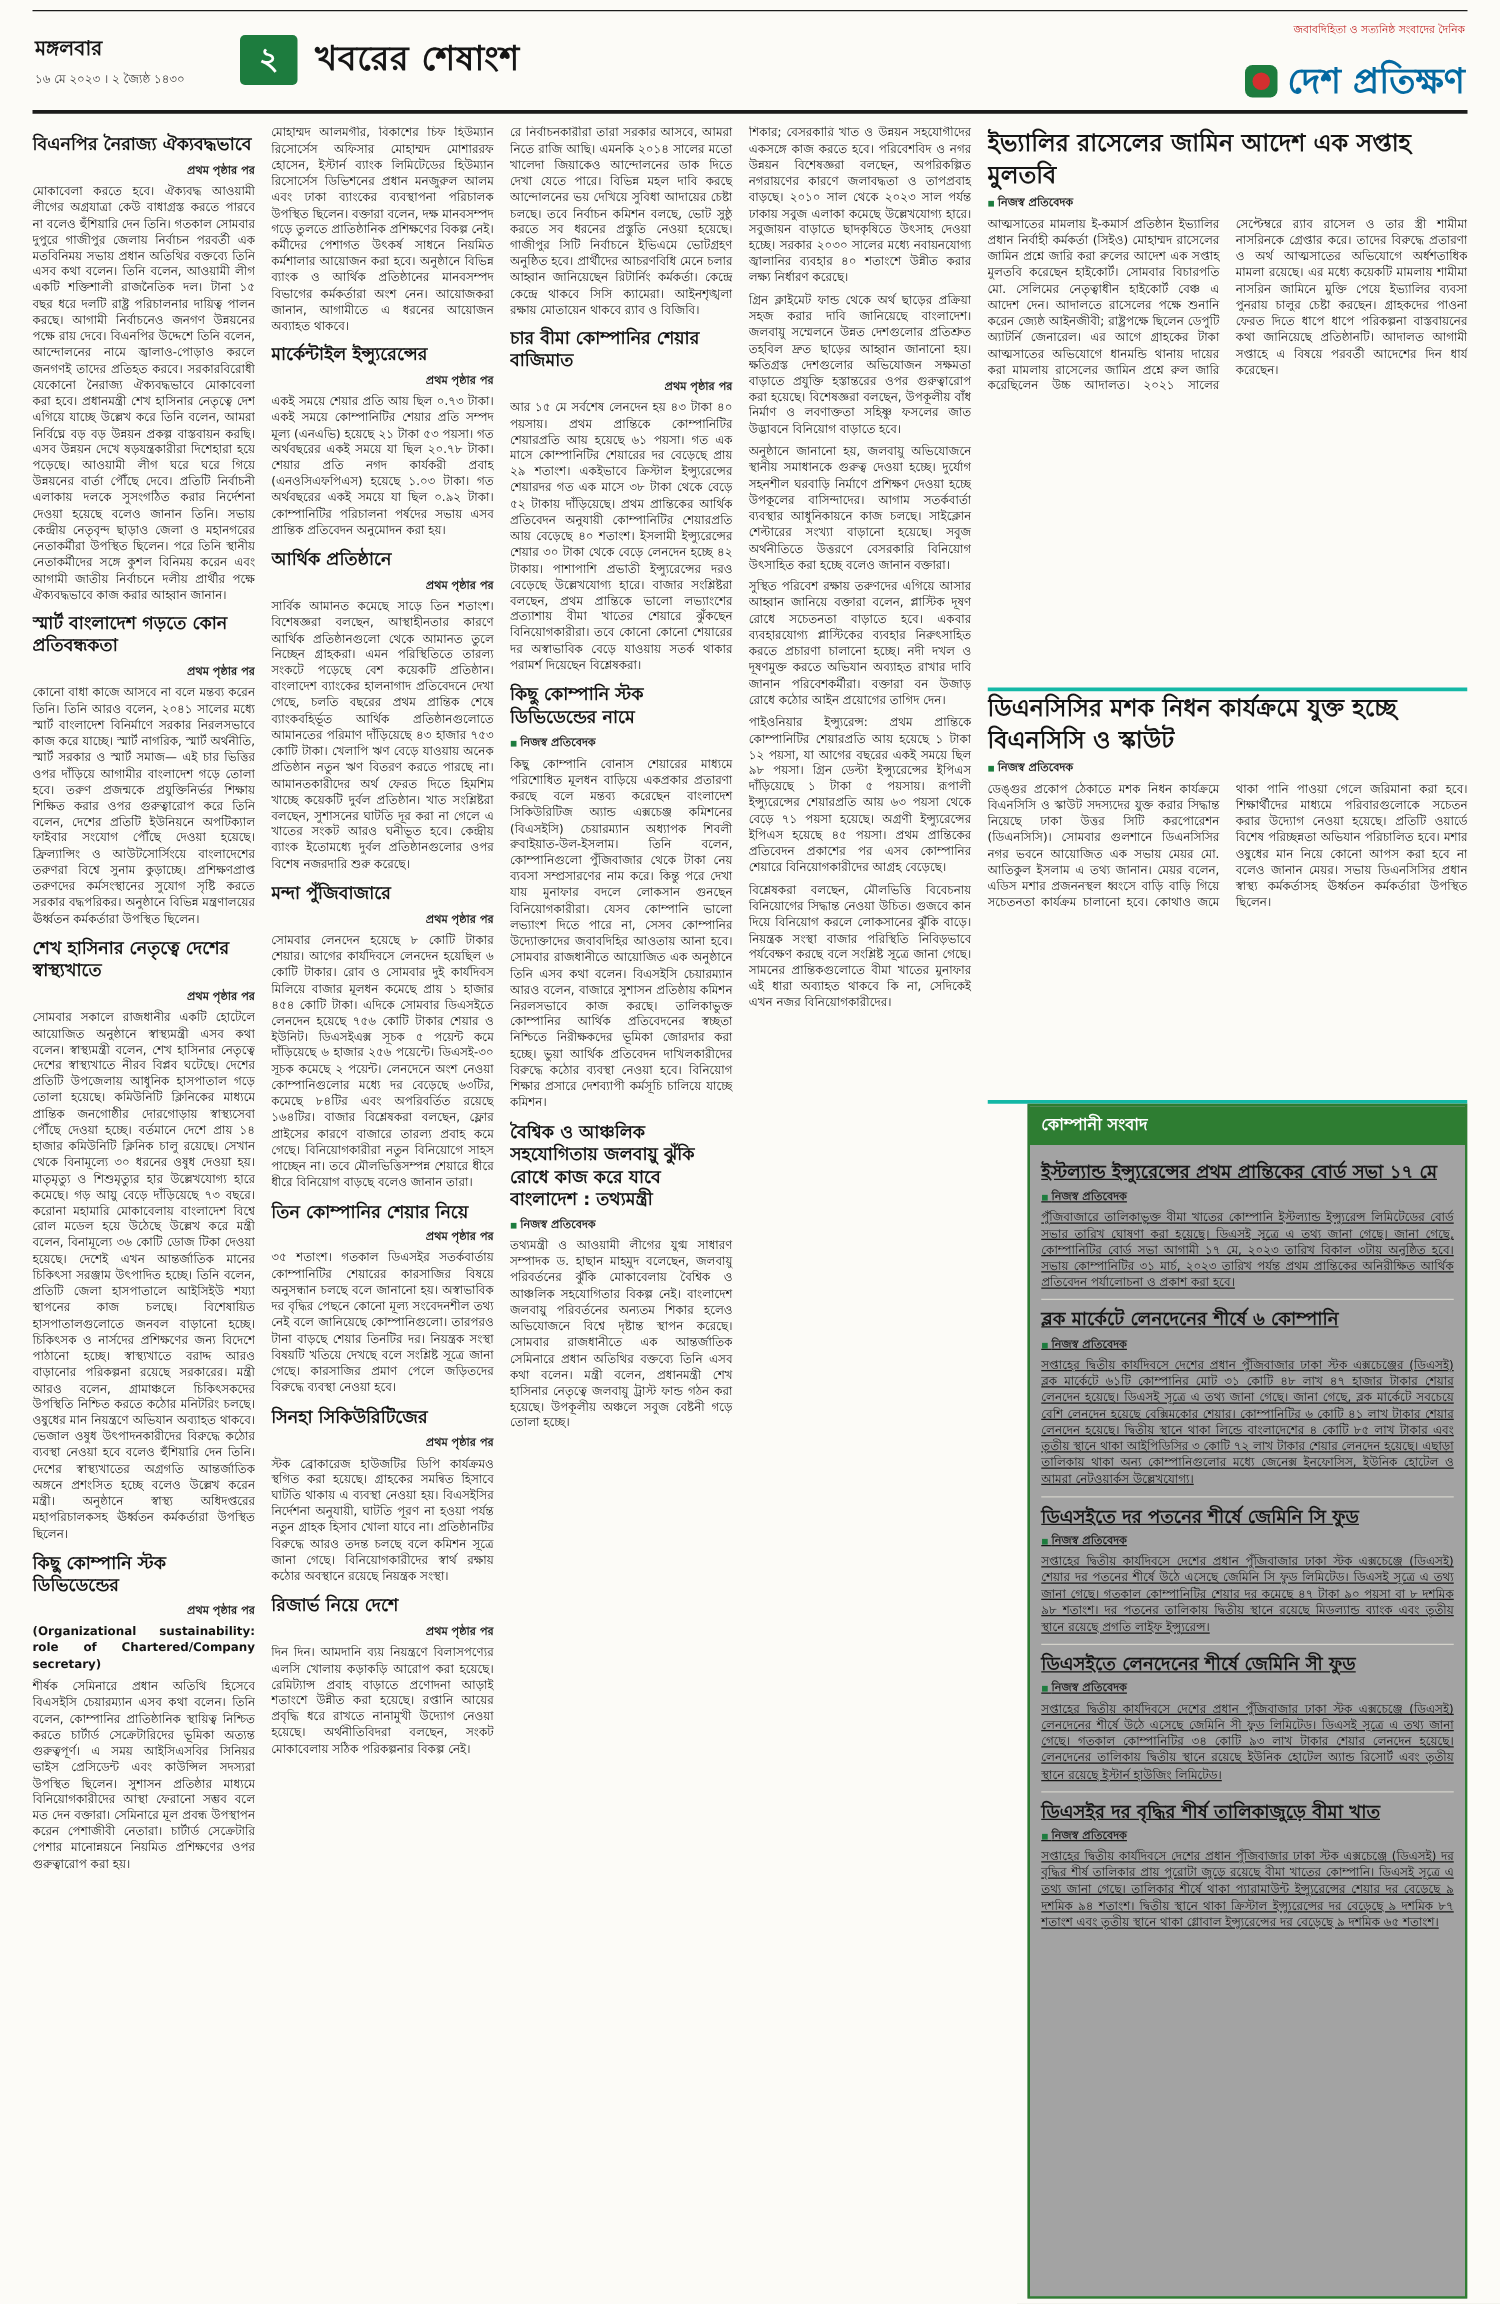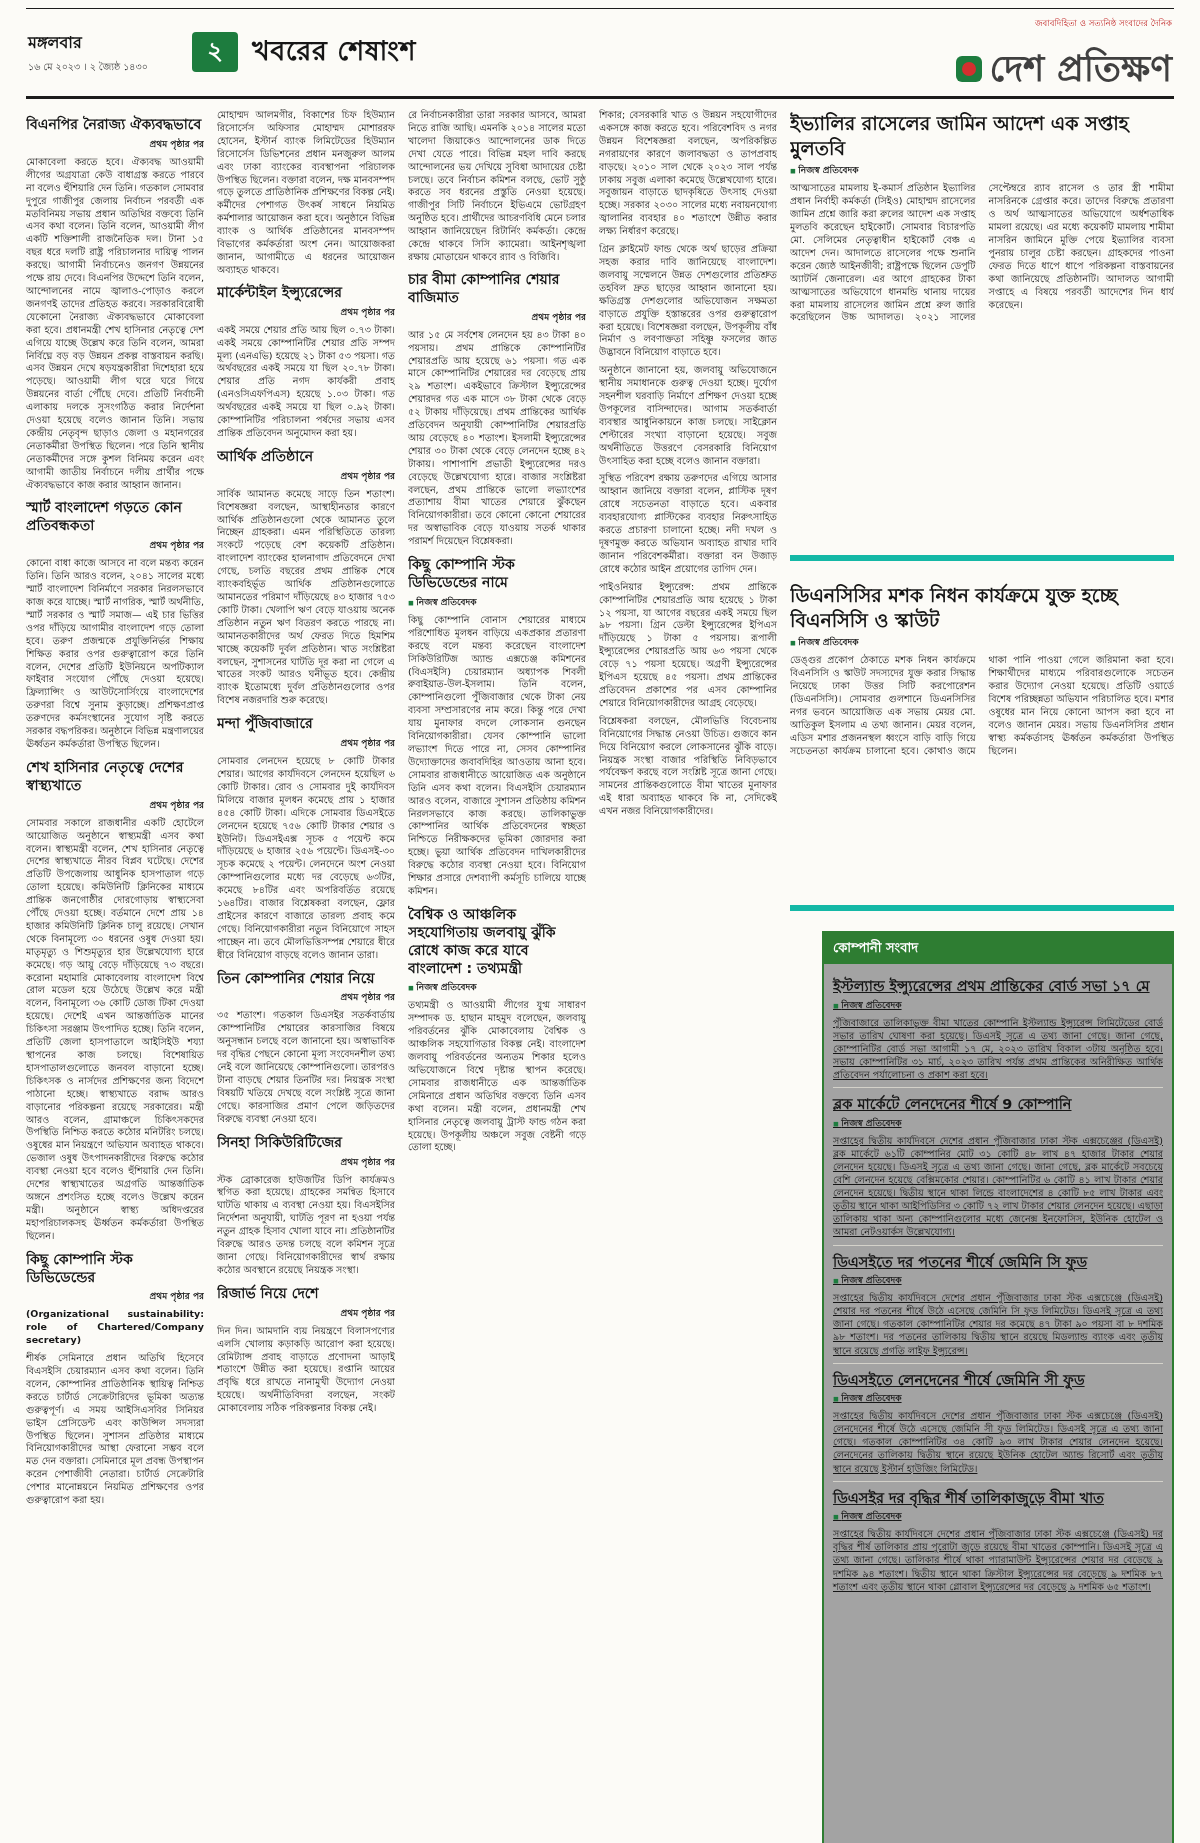--- a/index.html
+++ b/index.html
@@ -13,35 +13,35 @@
   .day { font-weight:bold; font-size:16px; }
   .date { font-size:9.5px; color:#333; }
   .pagenum { width:46px; height:40px; background:#1d7c3e; color:#fff; font-size:24px; font-weight:bold; display:flex; align-items:center; justify-content:center; border-radius:4px; }
   .section-title { font-size:27px; font-weight:bold; letter-spacing:.5px; }
   .hdr-spacer { flex:1; }
   .masthead { display:flex; flex-direction:column; align-items:flex-end; gap:20px; }
   .tagline { font-size:8.5px; color:#c02424; }
   .paper-row { display:flex; align-items:center; gap:8px; }
   .logo-dot { width:26px; height:26px; background:#1d7c3e; border-radius:6px; position:relative; }
   .logo-dot::after { content:""; position:absolute; inset:6px; background:#d32f2f; border-radius:50%; }
-  .paper-name { font-size:36px; font-weight:bold; color:#404040; line-height:1; }
+  .paper-name { font-size:28px; font-weight:bold; color:#0369a1; line-height:1; }
 
   
   .body-grid { display:grid; grid-template-columns:178px 178px 178px 178px 1fr; gap:0 13px; margin-top:10px; height:1738px; overflow:hidden; }
   .col { overflow:hidden; height:100%; }
   .col p, .lead-p { font-size:9.5px; line-height:1.36; text-align:justify; margin-bottom:5px; }
   article { margin-bottom:8px; }
   .hl { font-size:14px; font-weight:bold; text-align:left; line-height:1.28; margin:7px 0 3px; }
   .byline { font-size:9px; font-weight:bold; text-align:right; margin-bottom:4px; color:#222; }
   .byline.rep { text-align:left; }
   .byline.rep::before { content:"◼ "; font-size:7px; color:#1d7c3e; }
 
   
   .right { display:flex; flex-direction:column; overflow:hidden; height:100%; }
-  .wide-art { border-bottom:6px solid #14b8a6; padding-bottom:6px; margin-bottom:20px; overflow:hidden; }
+  .wide-art { border-bottom:3px solid #14b8a6; padding-bottom:6px; margin-bottom:0; overflow:hidden; }
   .wide-art .hl { font-size:19px; line-height:1.3; margin-top:2px; }
   .wide-art .body2 { column-count:2; column-gap:13px; font-size:9.5px; line-height:1.36; text-align:justify; }
   .art-italy { height:452px; }
   .art-dncc { height:330px; }
 
   
   .cbox { flex:1; border:2.5px solid #2e7d32; background:#a3a3a3; overflow:hidden; display:flex; flex-direction:column;margin-left:32px; }
   .cbox-title { background:#2e7d32; color:#fff; font-weight:bold; font-size:13px; padding:5px 9px; }
   .cbox-inner { padding:6px 9px 8px; overflow:hidden; }
   .cbox article { margin-bottom:6px; padding-top:4px;text-decoration:underline; }
@@ -178,21 +178,21 @@
 
       <aside class="cbox">
         <div class="cbox-title">কোম্পানী সংবাদ</div>
         <div class="cbox-inner">
           <article>
             <h3 class="hl">ইস্টল্যান্ড ইন্স্যুরেন্সের প্রথম প্রান্তিকের বোর্ড সভা ১৭ মে</h3>
             <div class="byline rep">নিজস্ব প্রতিবেদক</div>
             <p>পুঁজিবাজারে তালিকাভুক্ত বীমা খাতের কোম্পানি ইস্টল্যান্ড ইন্স্যুরেন্স লিমিটেডের বোর্ড সভার তারিখ ঘোষণা করা হয়েছে। ডিএসই সূত্রে এ তথ্য জানা গেছে। জানা গেছে, কোম্পানিটির বোর্ড সভা আগামী ১৭ মে, ২০২৩ তারিখ বিকাল ৩টায় অনুষ্ঠিত হবে। সভায় কোম্পানিটির ৩১ মার্চ, ২০২৩ তারিখ পর্যন্ত প্রথম প্রান্তিকের অনিরীক্ষিত আর্থিক প্রতিবেদন পর্যালোচনা ও প্রকাশ করা হবে।</p>
           </article>
           <article>
-            <h3 class="hl">ব্লক মার্কেটে লেনদেনের শীর্ষে 9 কোম্পানি</h3>
+            <h3 class="hl">ব্লক মার্কেটে লেনদেনের শীর্ষে ৬ কোম্পানি</h3>
             <div class="byline rep">নিজস্ব প্রতিবেদক</div>
             <p>সপ্তাহের দ্বিতীয় কার্যদিবসে দেশের প্রধান পুঁজিবাজার ঢাকা স্টক এক্সচেঞ্জের (ডিএসই) ব্লক মার্কেটে ৬১টি কোম্পানির মোট ৩১ কোটি ৪৮ লাখ ৪৭ হাজার টাকার শেয়ার লেনদেন হয়েছে। ডিএসই সূত্রে এ তথ্য জানা গেছে। জানা গেছে, ব্লক মার্কেটে সবচেয়ে বেশি লেনদেন হয়েছে বেক্সিমকোর শেয়ার। কোম্পানিটির ৬ কোটি ৪১ লাখ টাকার শেয়ার লেনদেন হয়েছে। দ্বিতীয় স্থানে থাকা লিন্ডে বাংলাদেশের ৪ কোটি ৮৫ লাখ টাকার এবং তৃতীয় স্থানে থাকা আইপিডিসির ৩ কোটি ৭২ লাখ টাকার শেয়ার লেনদেন হয়েছে। এছাড়া তালিকায় থাকা অন্য কোম্পানিগুলোর মধ্যে জেনেক্স ইনফোসিস, ইউনিক হোটেল ও আমরা নেটওয়ার্কস উল্লেখযোগ্য।</p>
           </article>
           <article>
             <h3 class="hl">ডিএসইতে দর পতনের শীর্ষে জেমিনি সি ফুড</h3>
             <div class="byline rep">নিজস্ব প্রতিবেদক</div>
             <p>সপ্তাহের দ্বিতীয় কার্যদিবসে দেশের প্রধান পুঁজিবাজার ঢাকা স্টক এক্সচেঞ্জে (ডিএসই) শেয়ার দর পতনের শীর্ষে উঠে এসেছে জেমিনি সি ফুড লিমিটেড। ডিএসই সূত্রে এ তথ্য জানা গেছে। গতকাল কোম্পানিটির শেয়ার দর কমেছে ৪৭ টাকা ৯০ পয়সা বা ৮ দশমিক ৯৮ শতাংশ। দর পতনের তালিকায় দ্বিতীয় স্থানে রয়েছে মিডল্যান্ড ব্যাংক এবং তৃতীয় স্থানে রয়েছে প্রগতি লাইফ ইন্স্যুরেন্স।</p>
           </article>
           <article>
             <h3 class="hl">ডিএসইতে লেনদেনের শীর্ষে জেমিনি সী ফুড</h3>

